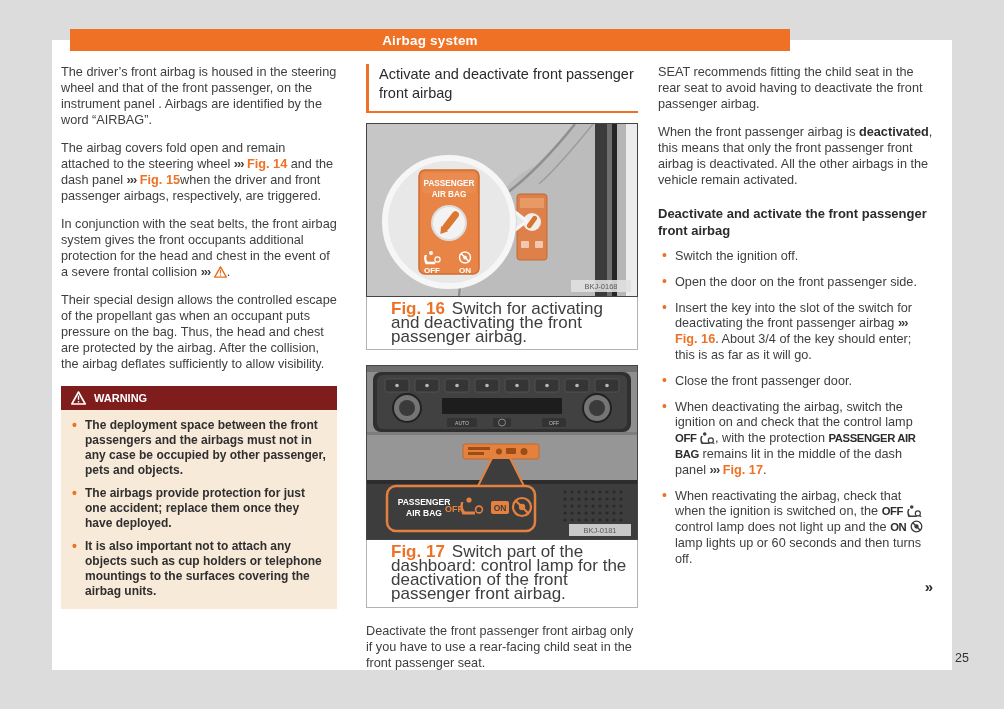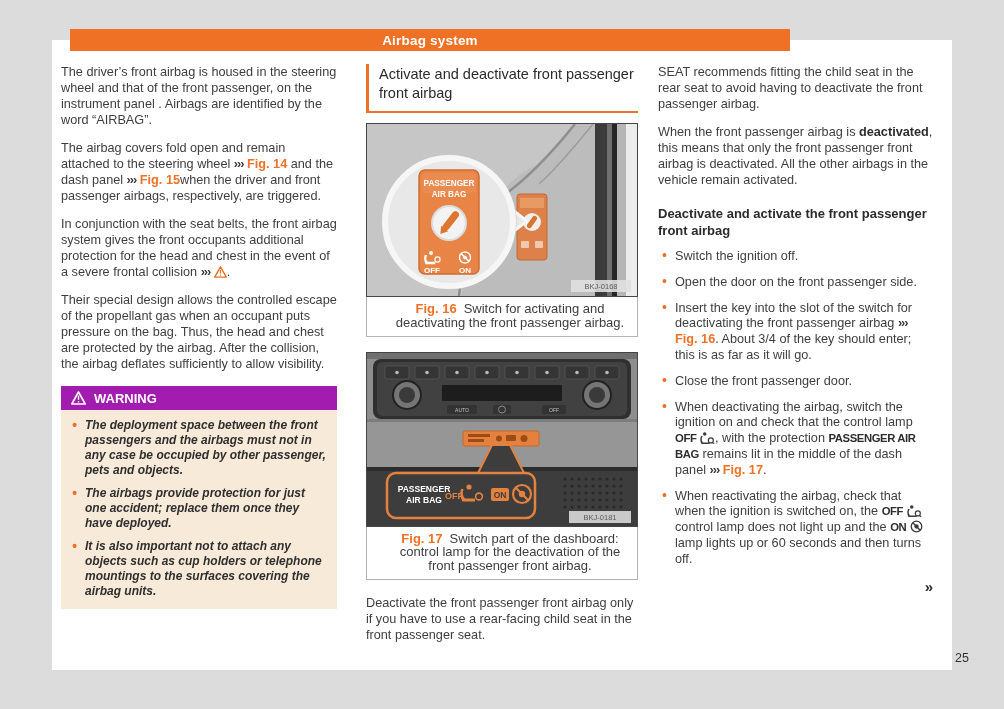--- a/index.html
+++ b/index.html
@@ -24,42 +24,42 @@
   .seg-ref{color:#ee7125;font-weight:bold;}
   .seg-arr{font-weight:bold;color:#3a3a3a;letter-spacing:-1px;margin-right:1px;}
   .seg-b{font-weight:bold;color:#2d2d2d;}
   .seg-led{font-weight:bold;color:#2d2d2d;font-size:11.3px;letter-spacing:-0.4px;}
   .ic{display:inline-block;line-height:0;}
   .ic svg{vertical-align:-2px;}
 
   
   .warning-box{margin-top:14px;}
   .wb-header{
-    background:#a21caf;color:#fff;font-weight:bold;font-size:13px;
+    background:#7f1d1d;color:#fff;font-weight:bold;font-size:11px;
     padding:4px 10px;display:flex;align-items:center;gap:8px;height:16px;
   }
   .wb-body{background:#f8ead9;padding:8px 10px 10px 10px;}
   .wb-item{
     position:relative;padding-left:14px;margin:0 0 8px 0;
-    font-weight:bold;font-size:12px;line-height:15px;color:#2f2f2f;font-style:italic;
+    font-weight:bold;font-size:12px;line-height:15px;color:#2f2f2f;
   }
   .wb-item:last-child{margin-bottom:0;}
   .wb-item::before{content:"\2022";color:#ee7125;position:absolute;left:1px;top:0;font-size:14px;}
 
   
   .mid-heading{
     border-left:3px solid #ee7125;border-bottom:2px solid #ee7125;
     padding:1px 0 9px 10px;margin:0 0 10px 0;
     font-size:14.5px;line-height:18.5px;font-weight:normal;color:#2b2b2b;
   }
   .figure{border:1px solid #454545;line-height:0;background:#d946ef;}
   .fig-caption{
     border:1px solid #b3b3b3;border-top:none;
     padding:5px 8px 6px 24px;margin:0 0 15px 0;
-    font-size:13px;line-height:13.8px;color:#3e3e3e;text-align:center;
+    font-size:17px;line-height:13.8px;color:#3e3e3e;
   }
   .fig-label{color:#ee7125;font-weight:bold;margin-right:7px;}
 
   
   .sub-heading{font-weight:bold;font-size:13px;line-height:17px;color:#2b2b2b;margin:17px 0 10px 0;}
   ul.bullets{list-style:none;margin:4px;padding:0;}
   ul.bullets li{
     position:relative;padding-left:13px;margin:0 0 10px 0;
     font-size:12.7px;line-height:15.8px;color:#3e3e3e;
   }

